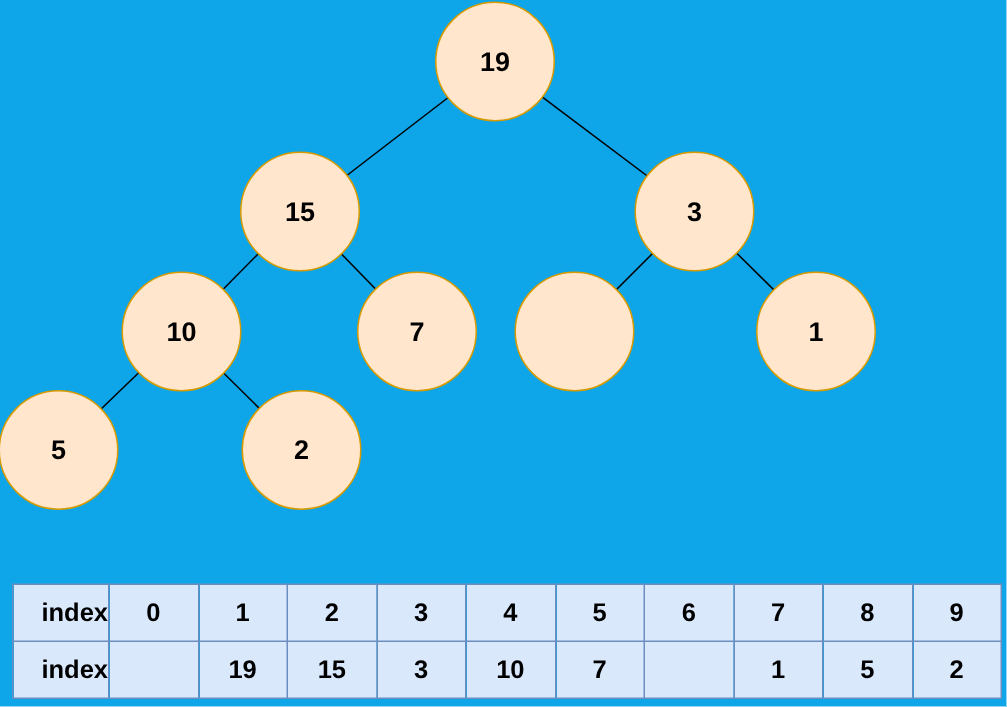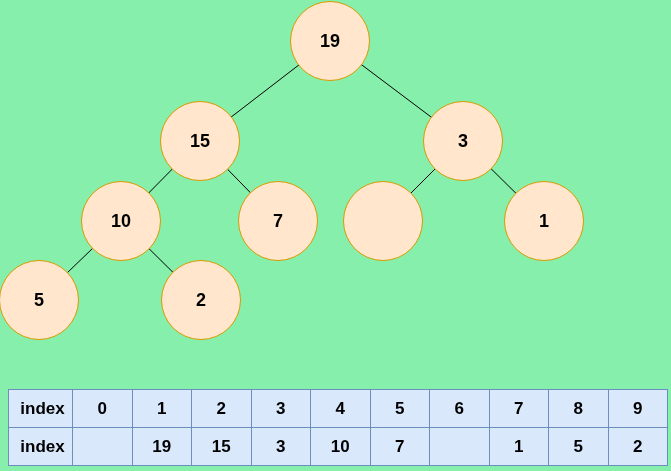--- a/index.html
+++ b/index.html
@@ -1,20 +1,20 @@
 <!DOCTYPE html>
 <html><head>
 <meta charset="utf-8">
 <style>
   html, body { margin: 0; padding: 0; background: #ffffff; }
   .canvas {
     position: relative;
     width: 671px;
     height: 471px;
-    background: #86efac;
+    background: #0ea5e9;
     font-family: "Liberation Sans", sans-serif;
     overflow: hidden;
     text-decoration: underline;
   }
   .edges {
     position: absolute;
     left: 0; top: 0;
     width: 671px; height: 471px;
   }
   .edges line { stroke: #000000; stroke-width: 1; }
@@ -58,21 +58,21 @@
     height: 37px;
     padding: 0;
     font-weight: bold;
     font-size: 17px;
     color: #000000;
     text-align: center;
     overflow: hidden;
   }
   .array-table td.rowhead {
     width: 59px;
-    text-align: center;
+    text-align: right;
     padding-left: 4px;
   }
 </style>
 </head>
 <body>
 
 <div class="canvas">
 
   <svg class="edges" viewBox="0 0 671 471">
     <line x1="330" y1="41" x2="200" y2="141"></line>

